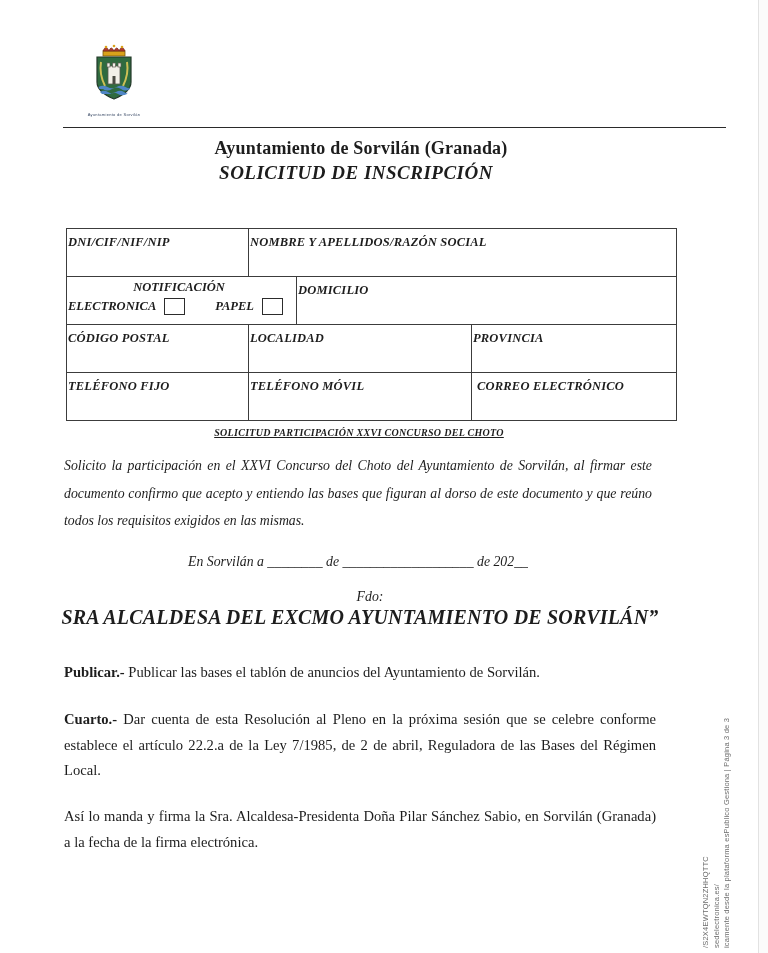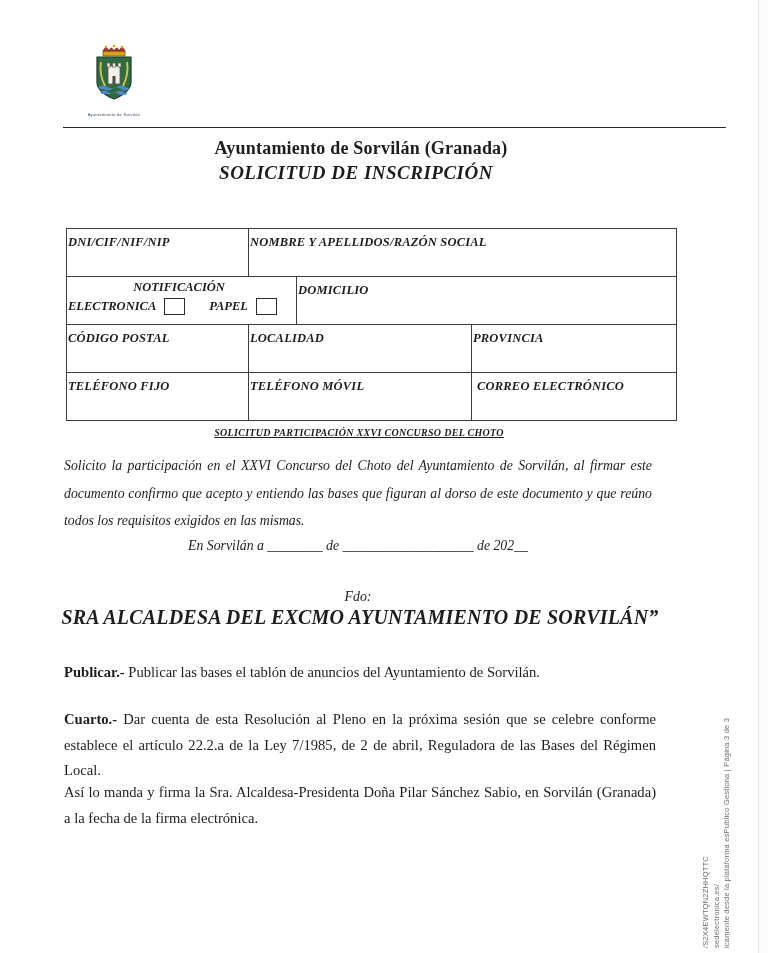--- a/index.html
+++ b/index.html
@@ -32,32 +32,32 @@
     font-size:12.5px;font-weight:bold;font-style:italic;}
   .checkbox{display:inline-block;width:19px;height:15px;border:1.7px solid #2c2c2c;
     background:#fff;flex:0 0 auto;}
 
   
   .section-heading{left:64px;top:427px;width:590px;text-align:center;
     font-size:10px;font-weight:bold;font-style:italic;text-decoration:underline;
     letter-spacing:.3px;}
   .p-italic{left:64px;top:452px;width:588px;font-size:13.8px;font-style:italic;
     line-height:27.5px;text-align:justify;}
-  .date-line{left:64px;top:538px;width:588px;text-align:center;
+  .date-line{left:64px;top:554px;width:588px;text-align:center;
     font-size:13.8px;font-style:italic;}
-  .fdo-line{left:64px;top:589px;width:588px;text-align:center;
+  .fdo-line{left:76px;top:589px;width:588px;text-align:center;
     font-size:13.8px;font-style:italic;}
   .signer-line{left:40px;top:606px;width:640px;text-align:center;
     font-size:20px;font-weight:bold;font-style:italic;letter-spacing:.2px;}
 
   
   .p-body{left:64px;top:0;width:592px;font-size:14.6px;line-height:25.5px;}
   .p-seg{top:660px;}
   .p-cua{top:707px;text-align:justify;}
-  .p-close{top:780px;text-align:justify;}
+  .p-close{top:804px;text-align:justify;}
   .b{font-weight:bold;}
 
   
   .page-edge-line{left:758px;top:0;width:1px;height:953px;background:#e2e2e2;}
   .page-edge-strip{left:759px;top:0;width:9px;height:953px;background:#fbfbfb;}
   .vertical-footer{
     left:701px;top:948px;width:252px;
     transform:rotate(-90deg);transform-origin:0 0;
     font-family:"Liberation Sans","DejaVu Sans",sans-serif;
     font-size:7.5px;line-height:10.5px;color:#6e6e6e;letter-spacing:.2px;
@@ -113,21 +113,21 @@
     <td colspan="3">
       <span class="cell-label">NOMBRE Y APELLIDOS/RAZÓN SOCIAL</span>
     </td>
   </tr>
   <tr>
     <td colspan="2">
       <div class="notif-title">NOTIFICACIÓN</div>
       <div class="notif-row">
         <span>ELECTRONICA</span>
         <span class="checkbox"></span>
-        <span style="margin-left:16px">PAPEL</span>
+        <span style="margin-left:22px">PAPEL</span>
         <span class="checkbox"></span>
       </div>
     </td>
     <td colspan="2">
       <span class="cell-label">DOMICILIO</span>
     </td>
   </tr>
   <tr>
     <td>
       <span class="cell-label">CÓDIGO POSTAL</span>

